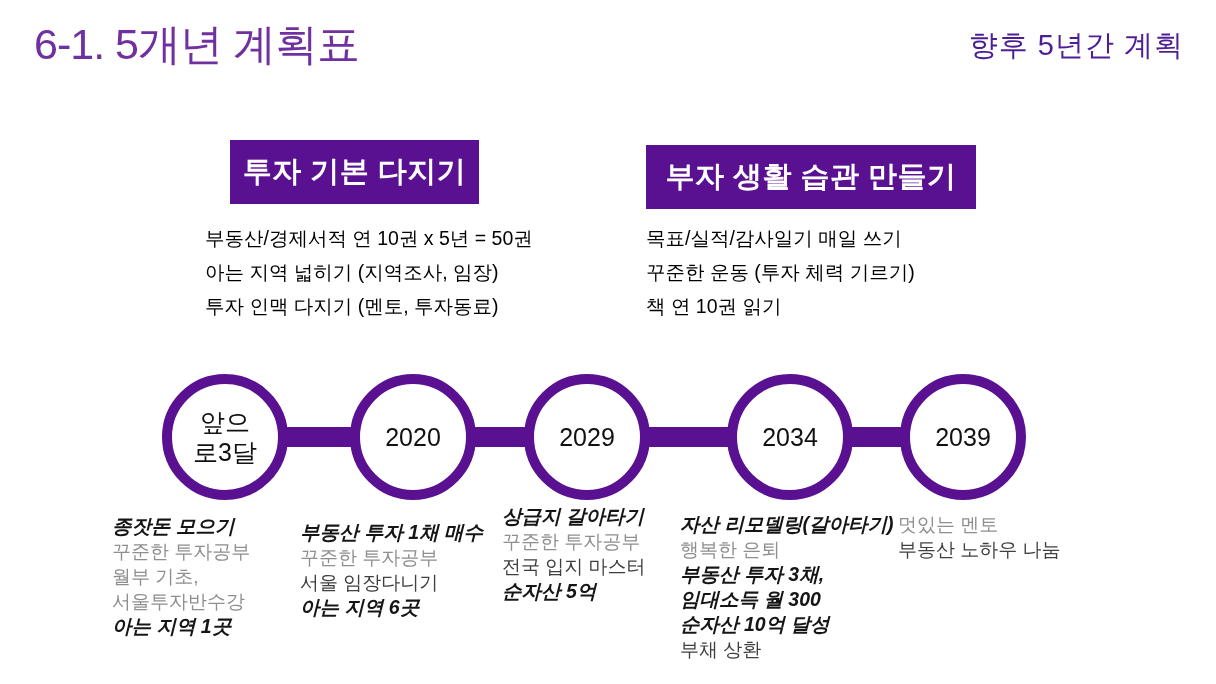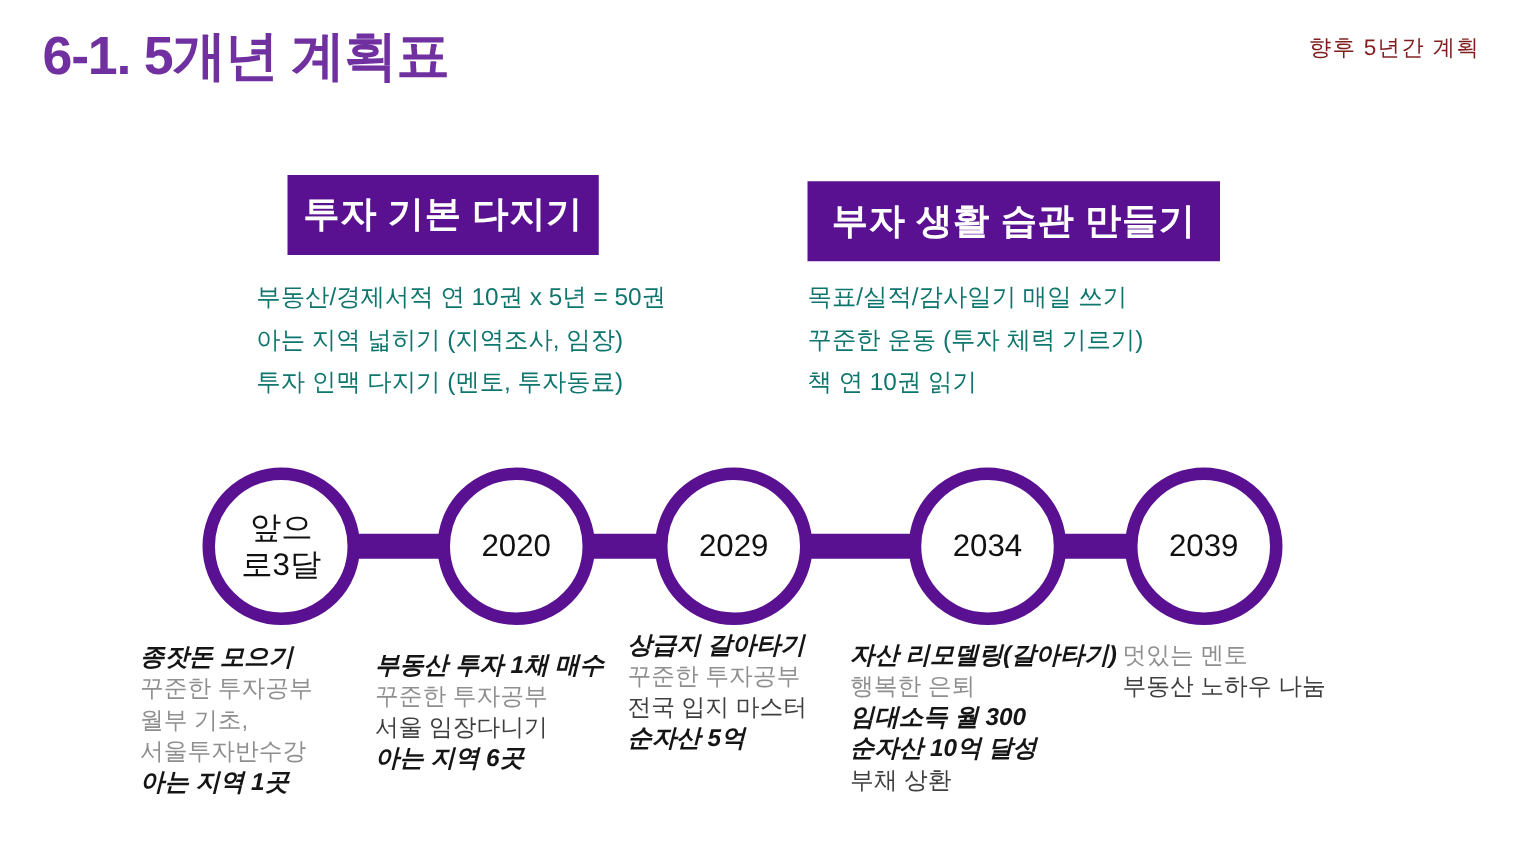--- a/index.html
+++ b/index.html
@@ -3,37 +3,37 @@
 <meta charset="utf-8">
 <style>
   * { box-sizing: border-box; }
   html, body { margin: 0; padding: 0; background: #ffffff; }
   body { font-family: "Liberation Sans", "DejaVu Sans", sans-serif; }
 
   .slide { position: relative; width: 1216px; height: 684px; background: #ffffff; overflow: hidden; }
 
   .title {
     position: absolute; left: 34px; top: 16px;
-    font-size: 43px; font-weight: 700; letter-spacing: -1px;
+    font-size: 43px; font-weight: 400; letter-spacing: -1px;
     color: var(--title-purple, #7030a0);
   }
   .subtitle {
     position: absolute; right: 32px; top: 26px;
-    font-size: 18px; color: #7f1d1d; letter-spacing: 1px; margin-left: 40px;
+    font-size: 29px; color: #4c1d95; letter-spacing: 1px; margin-left: 40px;
   }
 
   .banner {
     position: absolute; display: flex; align-items: center; justify-content: center;
     background: var(--accent-purple, #5a1191); color: #ffffff;
     font-size: 29px; font-weight: 600; letter-spacing: 0.5px;
   }
   .banner.left  { left: 230px; top: 140px; width: 249px; height: 64px; }
   .banner.right { left: 646px; top: 145px; width: 330px; height: 64px; }
 
-  .bullets { position: absolute; font-size: 19.5px; color: #0f766e; }
+  .bullets { position: absolute; font-size: 19.5px; color: #000000; }
   .bullets.left  { left: 205px; top: 227px; }
   .bullets.right { left: 646px; top: 227px; }
   .bullets .bullet-line { margin-bottom: 11px; line-height: 23px; white-space: nowrap; }
 
   .connector {
     position: absolute; left: 220px; top: 427px; width: 748px; height: 20px;
     background: var(--accent-purple, #5a1191); z-index: 1;
   }
   .circle {
     position: absolute; top: 374px; width: 126px; height: 126px;
@@ -109,20 +109,21 @@
   <div class="notes" style="left:502px;top:504px">
     <div class="note bold">상급지 갈아타기</div>
     <div class="note gray">꾸준한 투자공부</div>
     <div class="note dark">전국 입지 마스터</div>
     <div class="note bold">순자산 5억</div>
   </div>
 
   <div class="notes" style="left:680px;top:512px">
     <div class="note bold">자산 리모델링(갈아타기)</div>
     <div class="note gray">행복한 은퇴</div>
+    <div class="note bold">부동산 투자 3채,</div>
     <div class="note bold">임대소득 월 300</div>
     <div class="note bold">순자산 10억 달성</div>
     <div class="note dark">부채 상환</div>
   </div>
 
   <div class="notes" style="left:898px;top:512px">
     <div class="note gray">멋있는 멘토</div>
     <div class="note dark">부동산 노하우 나눔</div>
   </div>
 

